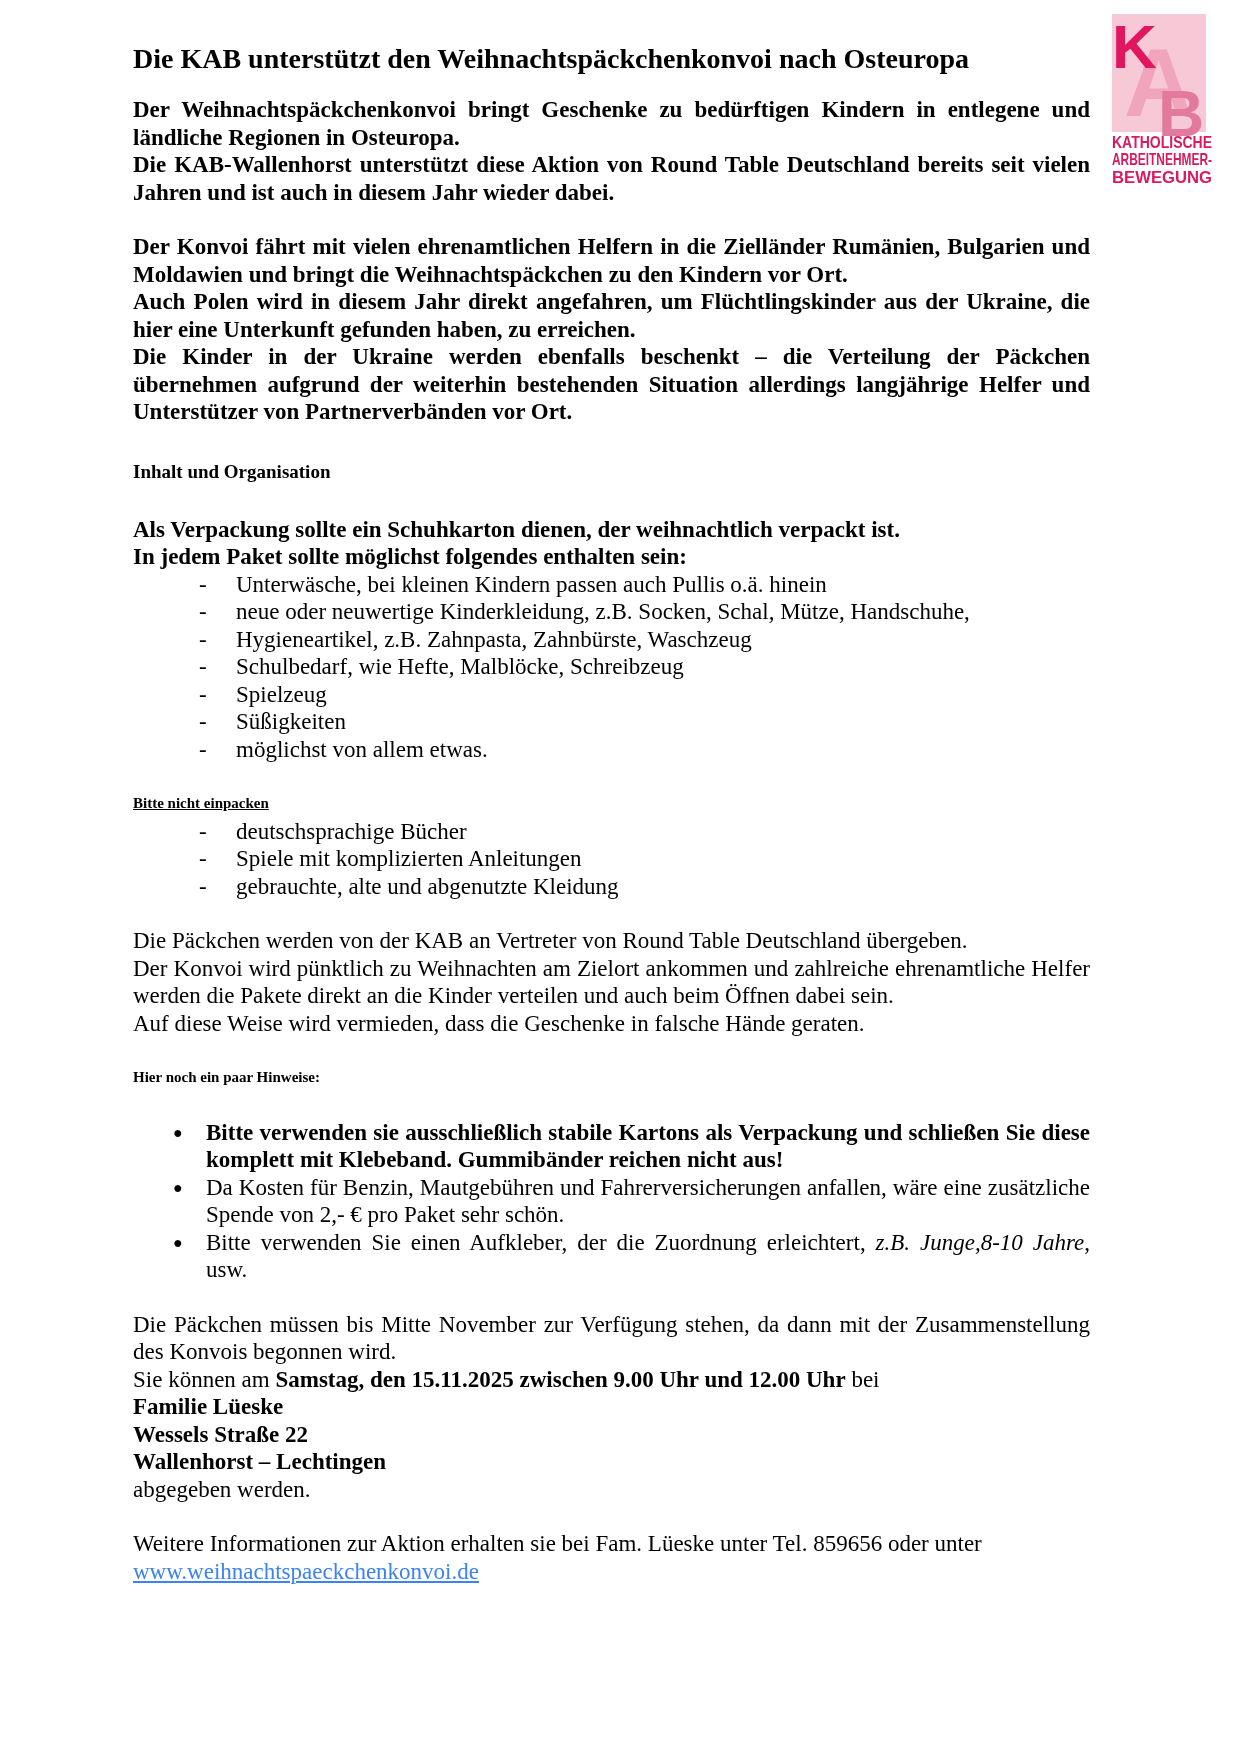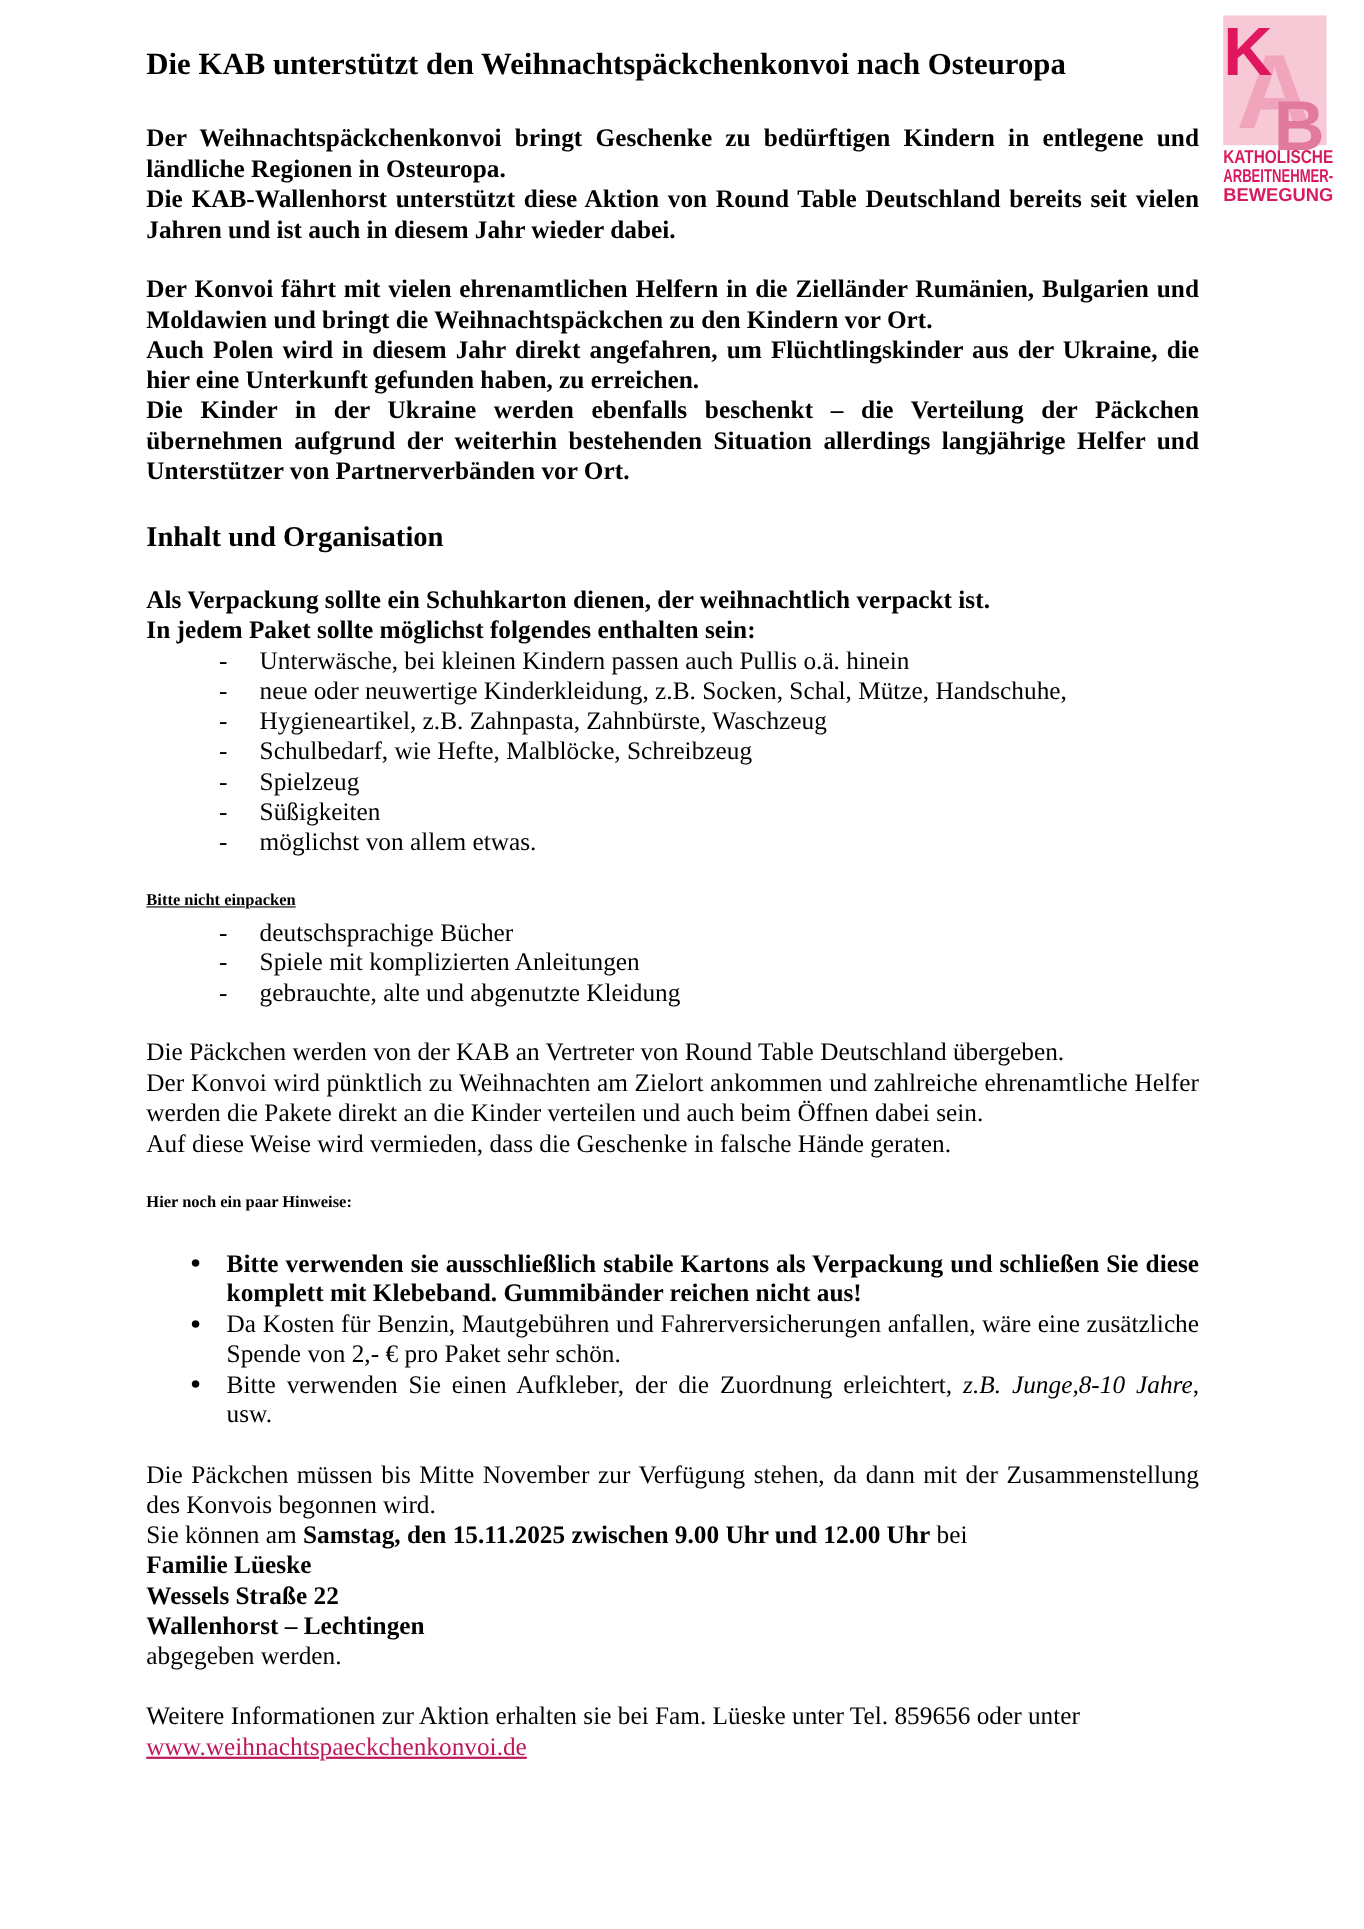--- a/index.html
+++ b/index.html
@@ -17,48 +17,48 @@
     position:absolute;
     left:133px; top:42px;
     width:957px;
     font-size:23px;
     line-height:27.5px;
   }
   .doc-title {
     font-size:28px;
     line-height:34px;
     font-weight:bold;
-    margin-bottom:36px;
+    margin-bottom:20px;
   }
   p.body { text-align:justify; }
   .bold { font-weight:bold; }
   .gap { margin-top:27px; }
   h2.section-heading {
-    font-size:26px;
+    font-size:19px;
     line-height:32px;
     font-weight:bold;
     margin-top:30px;
     margin-bottom:28px;
   }
   h3.sub-heading {
     font-size:15px;
     font-weight:bold;
     margin-top:27px;
   }
   h3.underlined { text-decoration:underline; }
   ul.dash-list { list-style:none; margin:0; padding-left:66px; }
   ul.dash-list li { position:relative; padding-left:37px; }
   ul.dash-list li::before { content:"-"; position:absolute; left:0; }
   ul.bullet-list { list-style:none; margin-top:27px; padding-left:40px; }
   ul.bullet-list li { position:relative; padding-left:33px; text-align:justify; }
   ul.bullet-list li::before {
     content:"\25CF"; position:absolute; left:0; top:0;
     font-size:16px;
   }
-  .weblink { color:#be185d; text-decoration:underline; cursor:pointer; }
+  .weblink { color:#3b82f6; text-decoration:underline; cursor:pointer; }
   .logo { position:absolute; left:1108px; top:12px; width:110px; height:176px; }
 </style>
 </head>
 <body>
 
 <div class="page">
 
   <svg class="logo" viewBox="0 0 110 176" xmlns="http://www.w3.org/2000/svg">
     <rect x="4" y="2" width="94" height="118" fill="#f7c9d6"></rect>
     <text x="16" y="104" font-family="Liberation Sans, sans-serif" font-weight="bold" font-size="96" fill="#f1a5bd">A</text>

